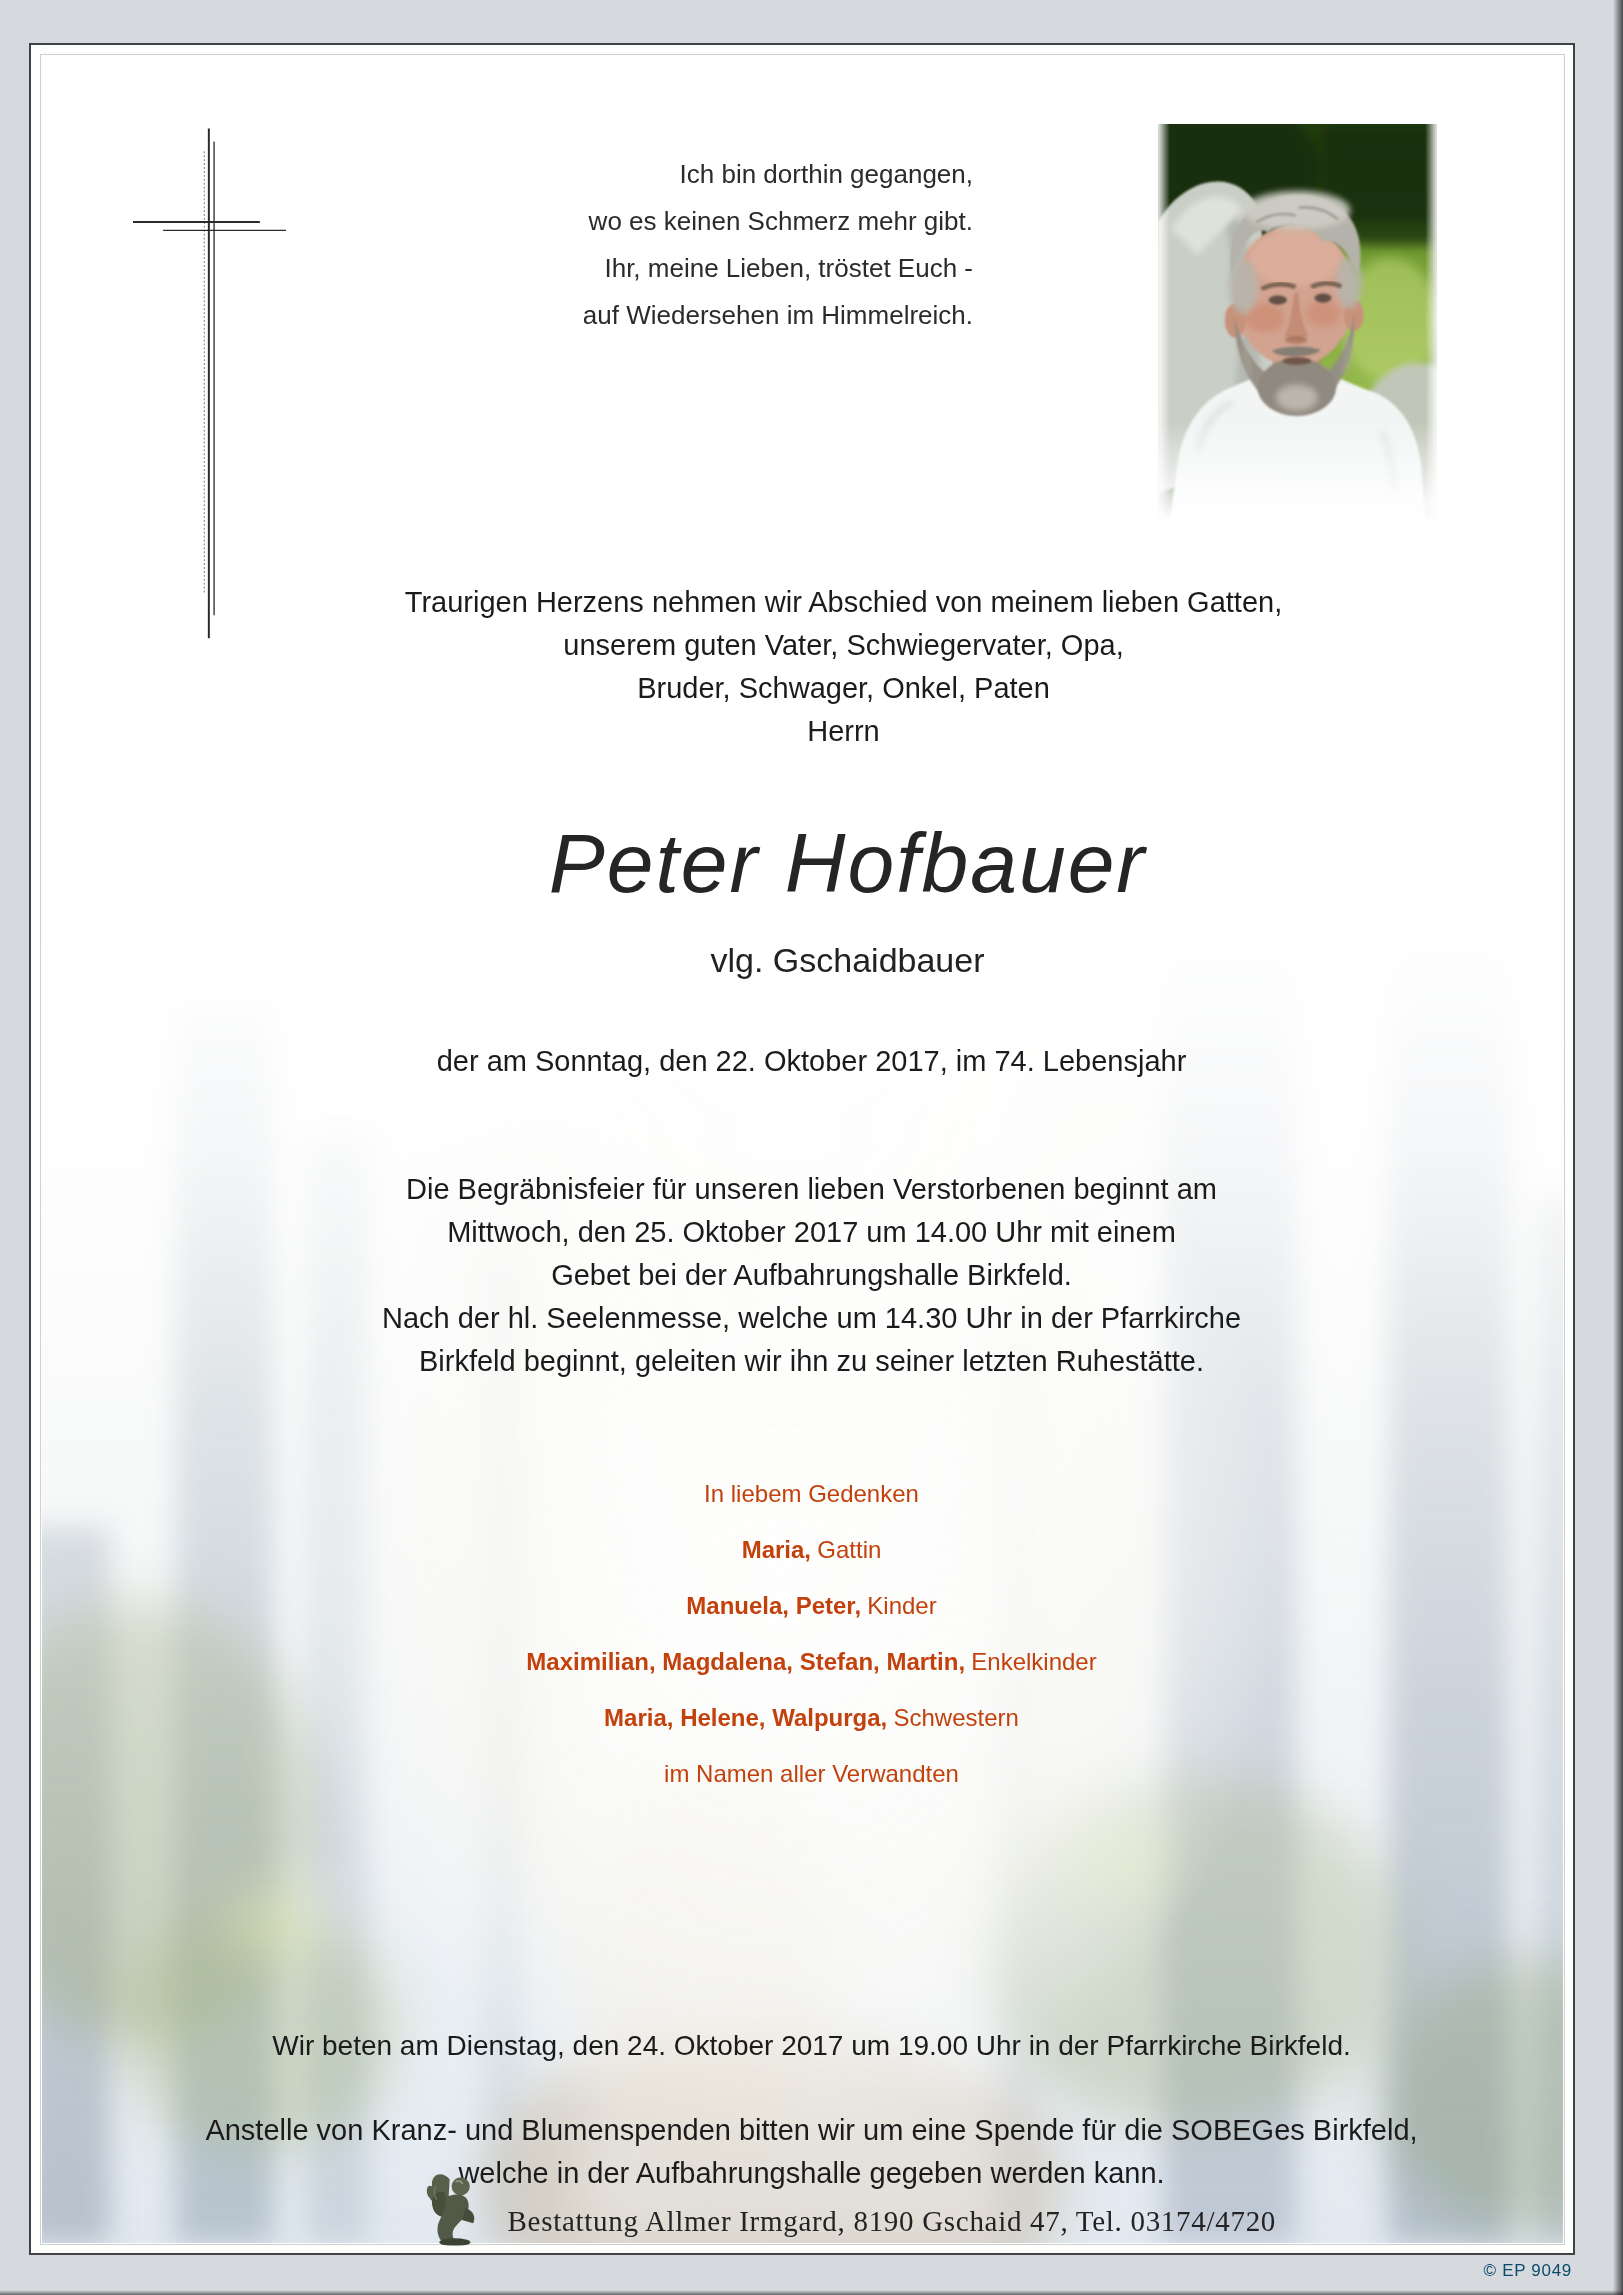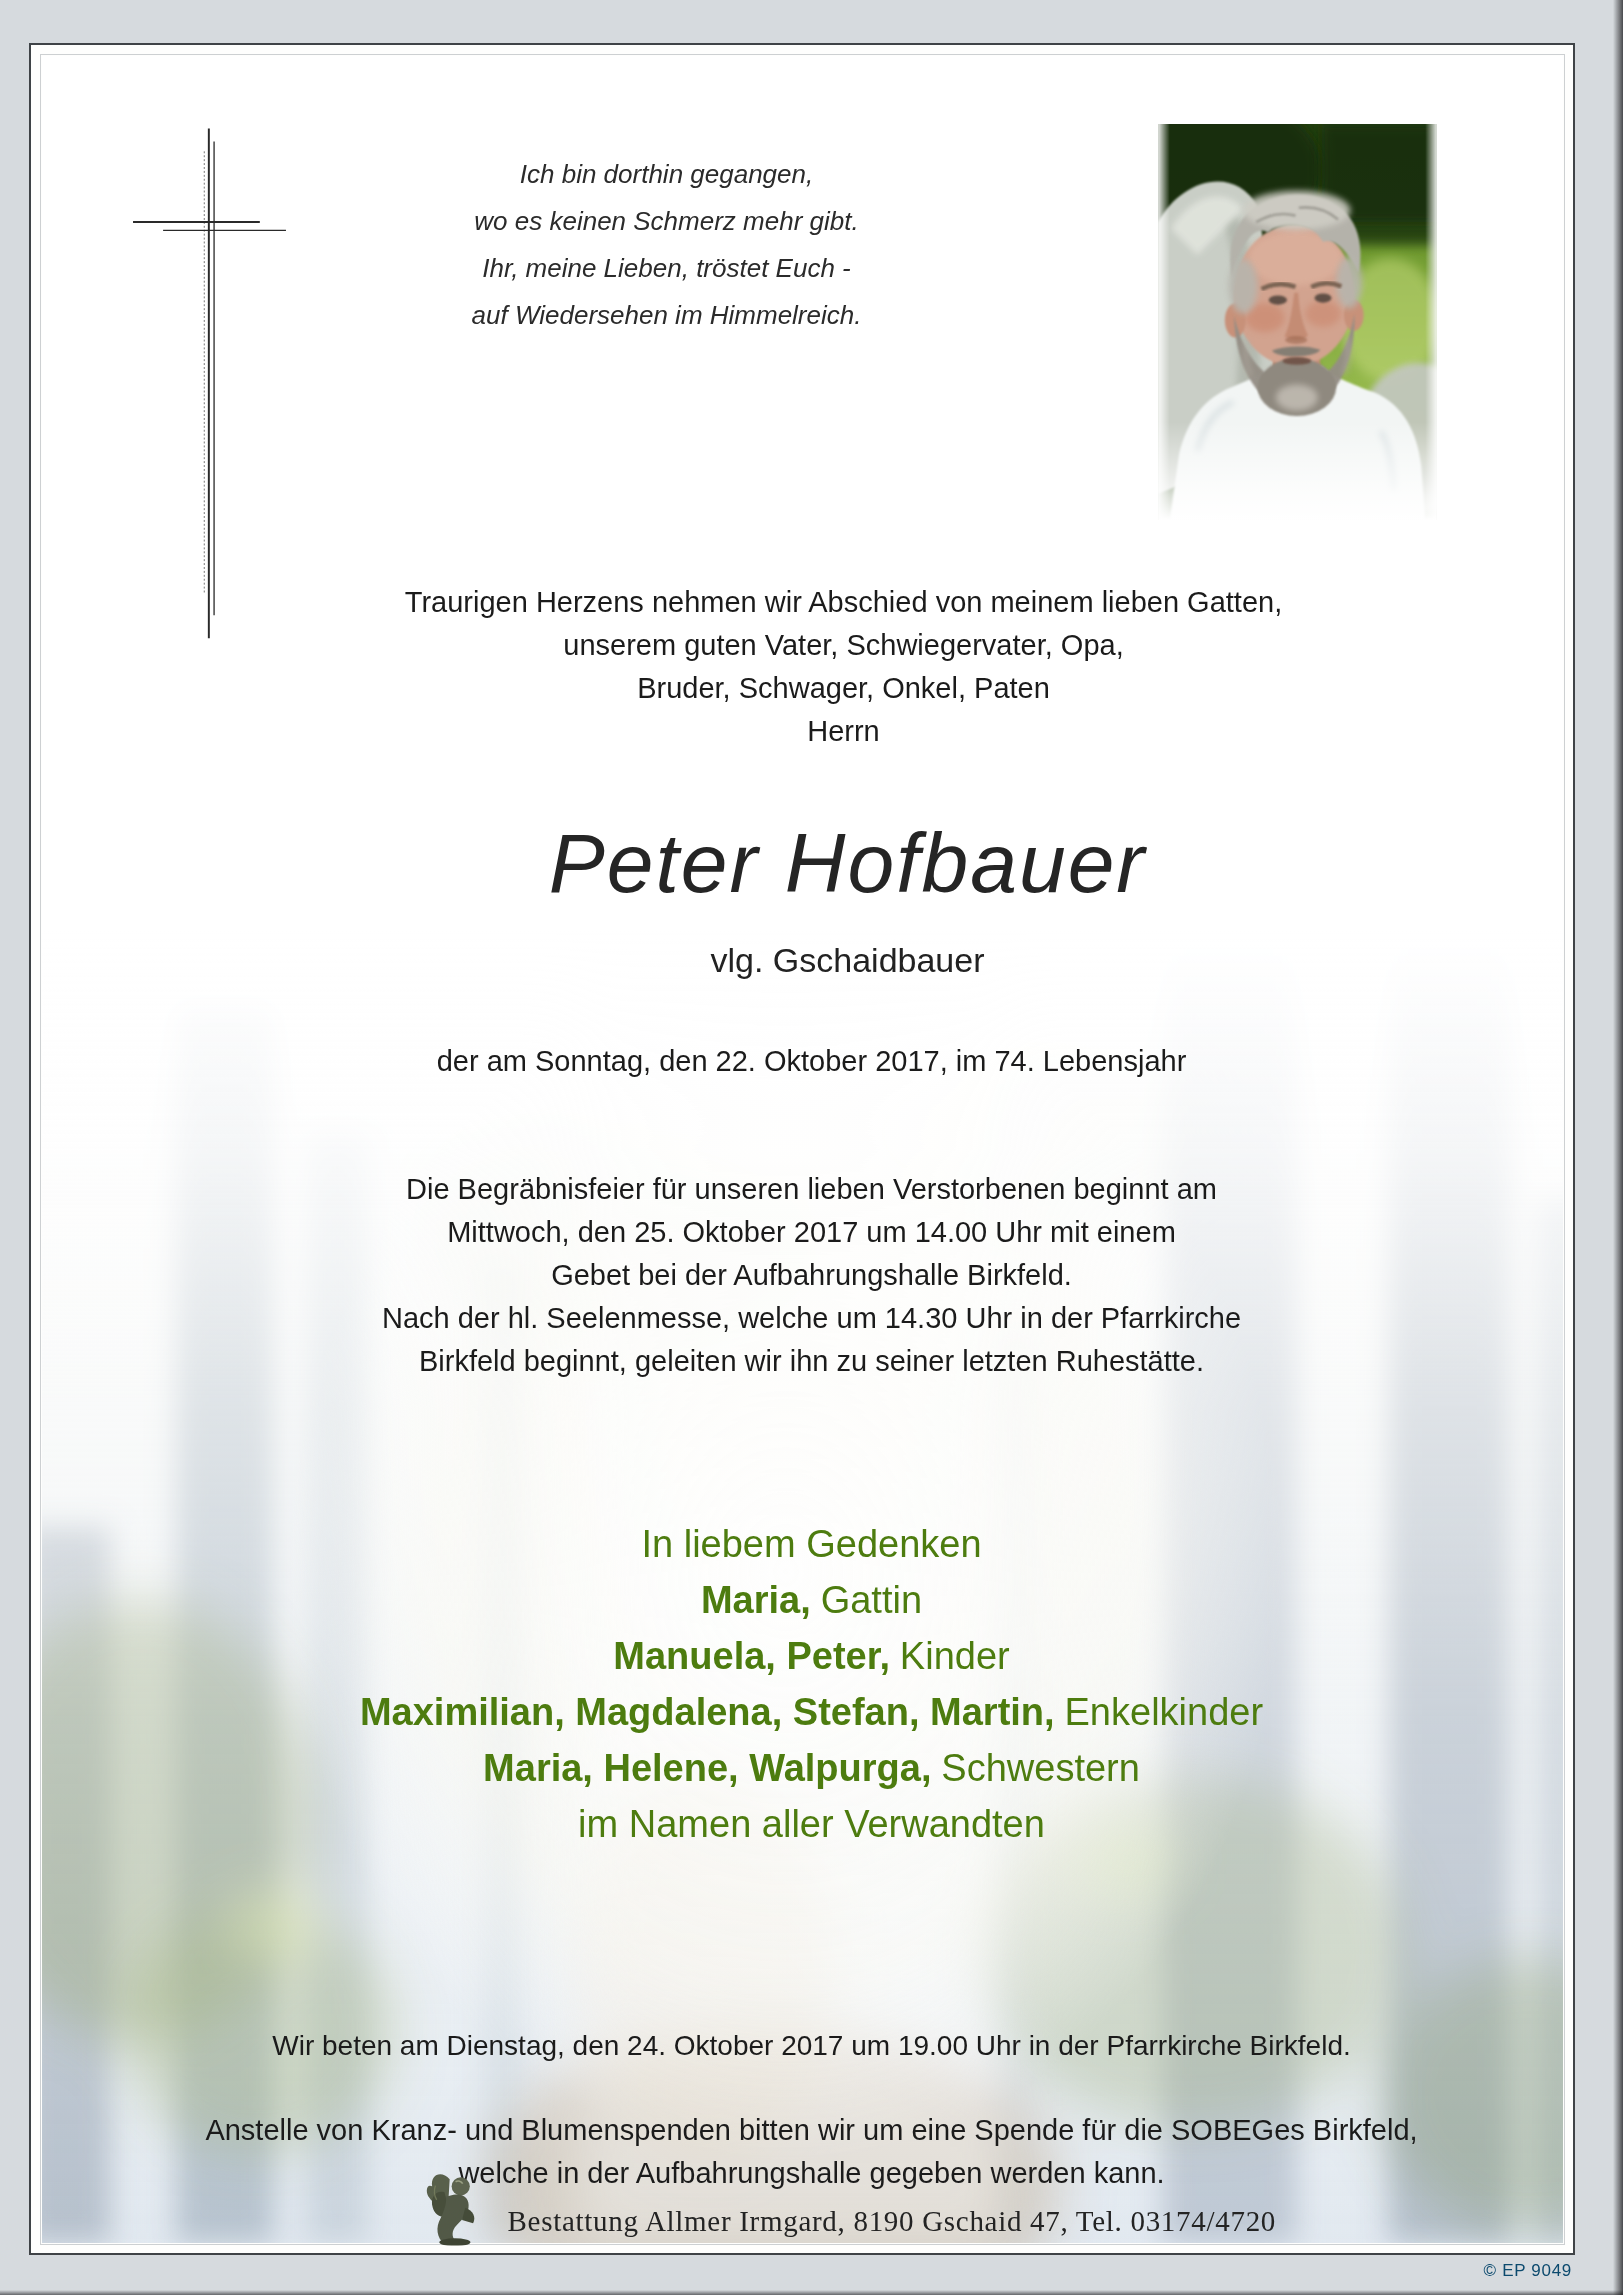--- a/index.html
+++ b/index.html
@@ -31,23 +31,23 @@
     position:absolute;left:10.5px;top:10.5px;right:10.5px;bottom:10.5px;
     overflow:hidden;
   }
   .card-bg svg{display:block;width:100%;height:100%;}
 
   
   .cross{position:absolute;left:118px;top:79px;width:183px;height:576px;}
 
   
   .poem{
-    position:absolute;left:372px;top:151px;width:589px;
-    font-style:italic;font-size:26px;line-height:47px;color:#2b2b2b;
-    text-align:center;
+    position:absolute;left:384px;top:151px;width:589px;
+    font-size:26px;line-height:47px;color:#2b2b2b;
+    text-align:right;
   }
 
   
   .portrait{
     position:absolute;left:1158px;top:124px;width:279px;height:396px;
   }
   .portrait svg{display:block;width:100%;height:100%;}
 
   
   .center-block{position:absolute;left:0;width:1623px;text-align:center;}
@@ -55,21 +55,21 @@
   .announcement{top:581px;font-size:29px;line-height:43px;color:#1b1b1b;margin-left:32px;}
   .deceased-name{
     top:811px;height:111px;line-height:105px;
     font-size:84px;font-style:italic;letter-spacing:2px;color:#252525;
     transform:translateX(36px);
   }
   .vulgo{top:941px;font-size:34px;line-height:39px;color:#222;transform:translateX(36px);}
   .death-notice{top:1040px;font-size:29px;line-height:43px;color:#1b1b1b;}
   .funeral-info{top:1168px;font-size:29px;line-height:43px;color:#1b1b1b;}
 
-  .memorial{top:1516px;font-size:38px;line-height:56px;color:#4d7c0f;}
+  .memorial{top:1466px;font-size:24px;line-height:56px;color:#c2410c;}
   .mem-names{font-weight:700;margin-right:.26em;}
   .mem-role{margin-top:16px;}
 
   .prayer{top:2029px;font-size:28px;line-height:33px;color:#1b1b1b;}
   .donation{top:2109px;font-size:29px;line-height:43px;color:#1b1b1b;}
 
   .footer-row{
     position:absolute;left:0;top:2179px;width:1623px;height:85px;
     display:flex;align-items:center;justify-content:center;
     transform:translateX(39px);

